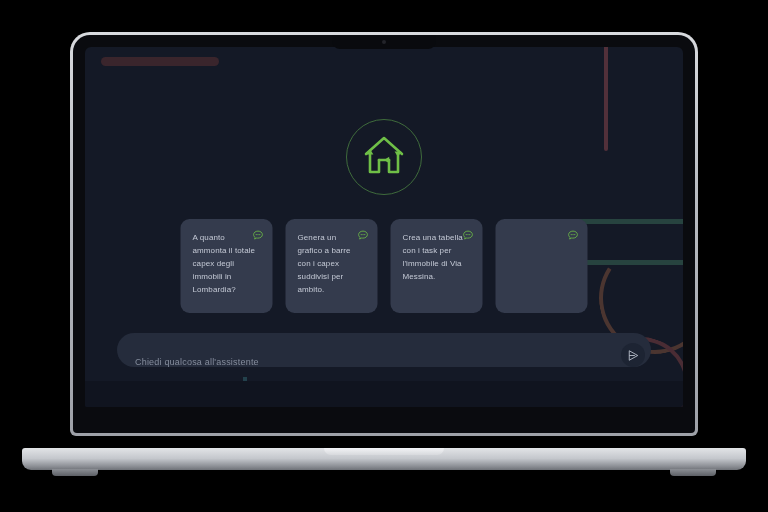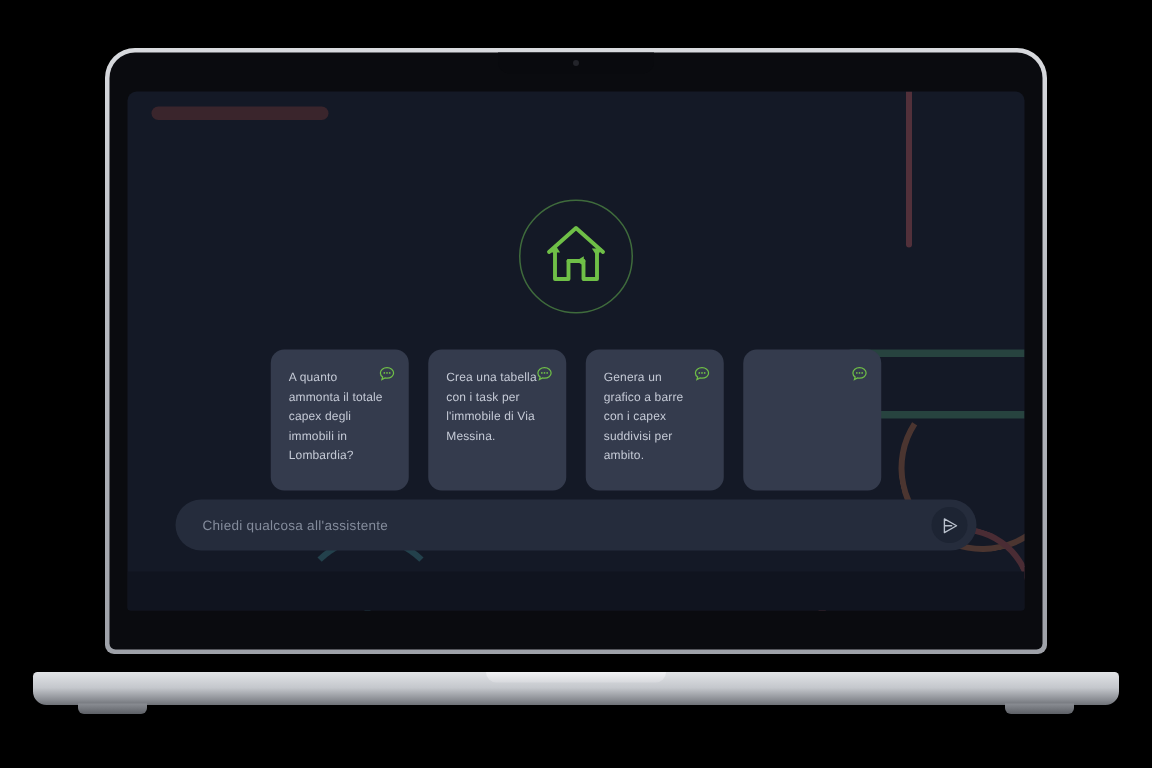--- a/index.html
+++ b/index.html
@@ -20,21 +20,21 @@
     border-radius: 20px 20px 6px 6px;
     background: linear-gradient(180deg,#d8dade 0%, #b9bcc2 40%, #9ea1a8 100%);
     padding: 3px;
     box-shadow: 0 2px 10px rgba(0,0,0,.8);
   }
   .lid-inner {
     position: relative;
     width: 100%; height: 100%;
     border-radius: 17px 17px 4px 4px;
     background: #0a0b0f;
-    padding: 26px 12px 26px 12px;
+    padding: 12px 12px 26px 12px;
   }
   .notch {
     position: absolute;
     left: 50%; top: 0; transform: translateX(-50%);
     width: 104px; height: 14px;
     background: #090a0e;
     border-radius: 0 0 8px 8px;
     z-index: 6;
   }
   .camera {
@@ -139,21 +139,21 @@
   }
   .bubble-icon { position: absolute; right: 9px; top: 11px; }
 
   
   .composer {
     position: absolute;
     left: 32px; right: 32px; bottom: 40px;
     height: 34px;
     background: #252c3c;
     border-radius: 17px;
-    display: flex; align-items: center;
+    display: flex; align-items: flex-end;
     padding: 0 6px 0 18px;
   }
   .composer-input {
     flex: 1;
     background: transparent; border: none; outline: none;
     color: #cfd4de;
     font-family: "Liberation Sans", sans-serif;
     font-size: 9px;
     letter-spacing: .2px;
   }
@@ -245,31 +245,31 @@
             <div class="card-text">A quanto ammonta il totale capex degli immobili in Lombardia?</div>
           </div>
 
           <div class="card">
             <svg class="bubble-icon" width="11" height="11" viewBox="0 0 16 16">
               <path d="M8 1.6c3.6 0 6.4 2.2 6.4 5.1S11.6 11.8 8 11.8a8 8 0 0 1-1.9-.2l-3 1.6.7-2.5C2.5 9.8 1.6 8.4 1.6 6.7 1.6 3.8 4.4 1.6 8 1.6z" fill="none" stroke="#6fbf47" stroke-width="1.2"></path>
               <circle cx="5.4" cy="6.7" r=".85" fill="#6fbf47"></circle>
               <circle cx="8" cy="6.7" r=".85" fill="#6fbf47"></circle>
               <circle cx="10.6" cy="6.7" r=".85" fill="#6fbf47"></circle>
             </svg>
-            <div class="card-text">Crea una tabella con i task per l'immobile di Via Messina.</div>
+            <div class="card-text">Genera un grafico a barre con i capex suddivisi per ambito.</div>
           </div>
 
           <div class="card">
             <svg class="bubble-icon" width="11" height="11" viewBox="0 0 16 16">
               <path d="M8 1.6c3.6 0 6.4 2.2 6.4 5.1S11.6 11.8 8 11.8a8 8 0 0 1-1.9-.2l-3 1.6.7-2.5C2.5 9.8 1.6 8.4 1.6 6.7 1.6 3.8 4.4 1.6 8 1.6z" fill="none" stroke="#6fbf47" stroke-width="1.2"></path>
               <circle cx="5.4" cy="6.7" r=".85" fill="#6fbf47"></circle>
               <circle cx="8" cy="6.7" r=".85" fill="#6fbf47"></circle>
               <circle cx="10.6" cy="6.7" r=".85" fill="#6fbf47"></circle>
             </svg>
-            <div class="card-text">Genera un grafico a barre con i capex suddivisi per ambito.</div>
+            <div class="card-text">Crea una tabella con i task per l'immobile di Via Messina.</div>
           </div>
 
           <div class="card">
             <svg class="bubble-icon" width="11" height="11" viewBox="0 0 16 16">
               <path d="M8 1.6c3.6 0 6.4 2.2 6.4 5.1S11.6 11.8 8 11.8a8 8 0 0 1-1.9-.2l-3 1.6.7-2.5C2.5 9.8 1.6 8.4 1.6 6.7 1.6 3.8 4.4 1.6 8 1.6z" fill="none" stroke="#6fbf47" stroke-width="1.2"></path>
               <circle cx="5.4" cy="6.7" r=".85" fill="#6fbf47"></circle>
               <circle cx="8" cy="6.7" r=".85" fill="#6fbf47"></circle>
               <circle cx="10.6" cy="6.7" r=".85" fill="#6fbf47"></circle>
             </svg>
           </div>

